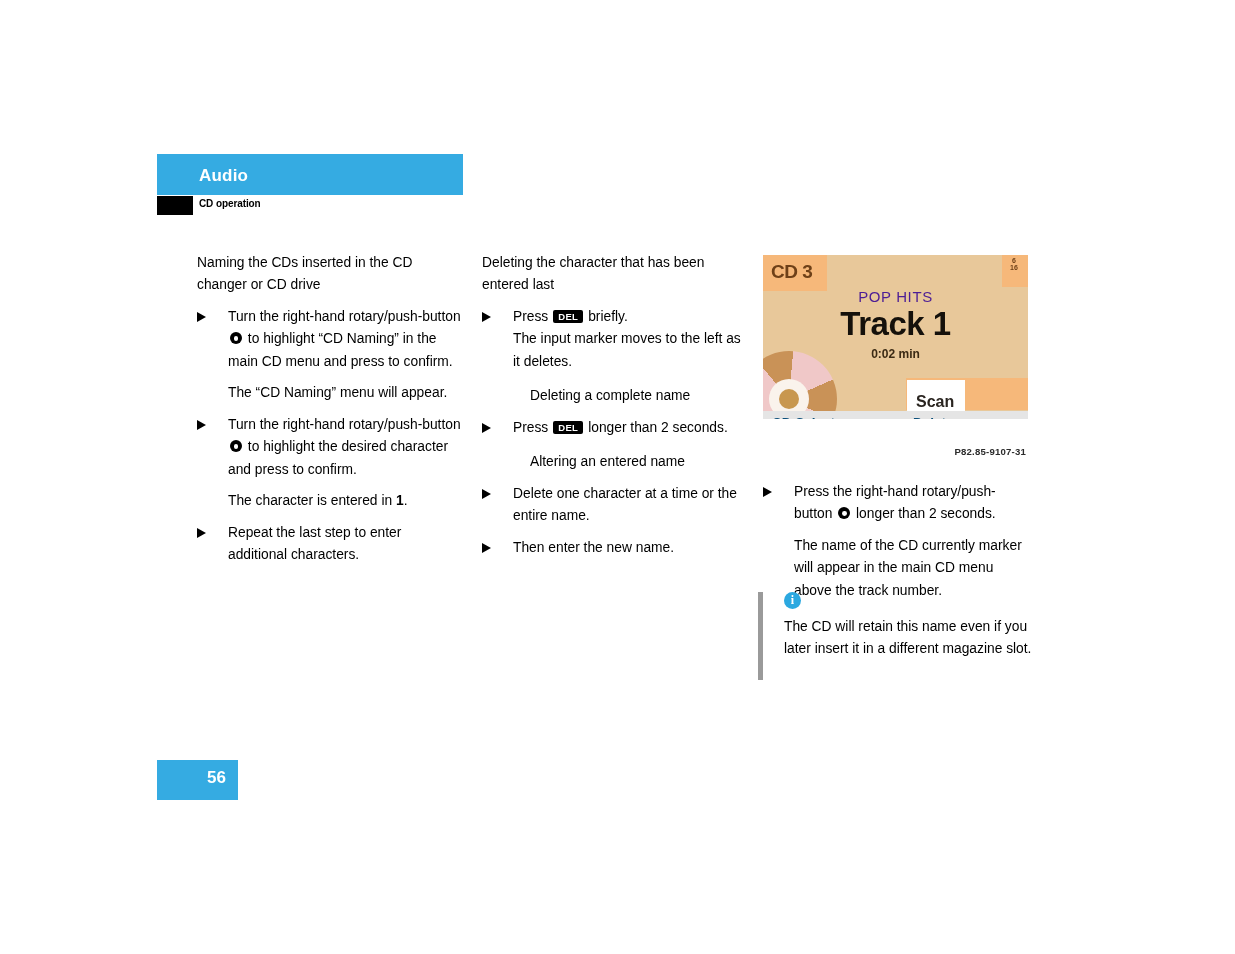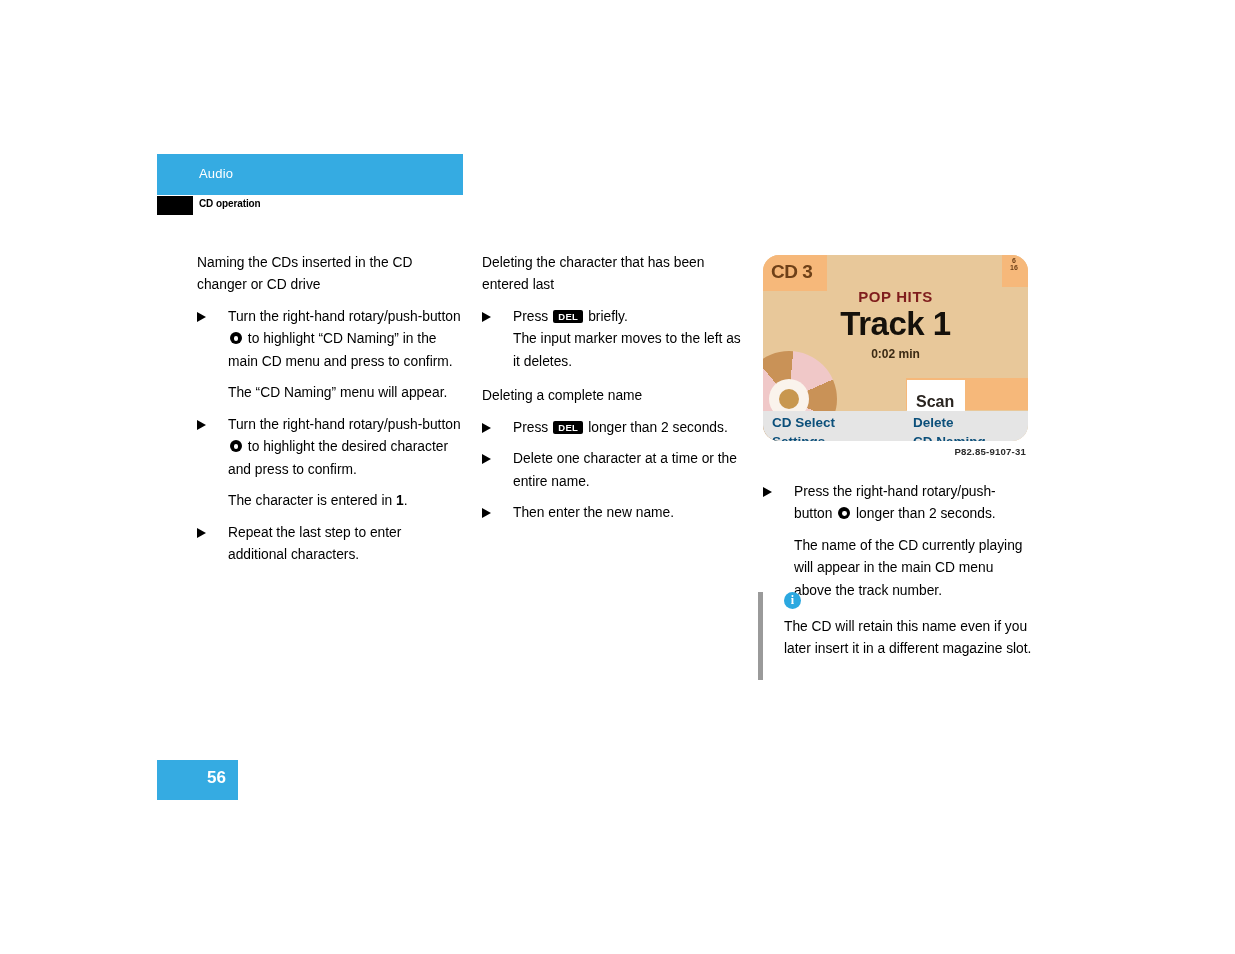--- a/index.html
+++ b/index.html
@@ -22,22 +22,22 @@
     left: 157px;
     top: 154px;
     width: 306px;
     height: 41px;
     background: #35ABE2;
   }
   #header-title {
     position: absolute;
     left: 199px;
     top: 166px;
-    font-size: 13px;
-    font-weight: normal;
+    font-size: 17px;
+    font-weight: bold;
     color: #ffffff;
     letter-spacing: 0.2px;
   }
   #header-black-square {
     position: absolute;
     left: 157px;
     top: 196px;
     width: 36px;
     height: 19px;
     background: #000000;
@@ -79,21 +79,21 @@
     width: 0;
     height: 0;
     border-left: 9px solid #000;
     border-top: 5.5px solid transparent;
     border-bottom: 5.5px solid transparent;
   }
   .sub-para {
     padding-left: 31px;
     margin: 0 0 9px 0;
   }
-  .gap-top { margin-top: 12px; }
+  .gap-top { margin-top: 12px; margin-left: 48px; }
 
   
   .rotary-icon {
     display: inline-block;
     width: 12px;
     height: 12px;
     border-radius: 50%;
     background: #000;
     position: relative;
     vertical-align: -1px;
@@ -130,24 +130,23 @@
     position: absolute;
     left: 763px;
     top: 255px;
     width: 265px;
     height: 207px;
   }
   #display-screen {
     position: absolute;
     left: 0; top: 0;
     width: 265px;
-    height: 186px;
+    height: 164px;
     background: #E8C89A;
     overflow: hidden;
-    border-radius: 16px;
   }
   #cd-badge {
     position: absolute;
     left: 0px; top: 0px;
     width: 64px; height: 36px;
     background: #F6B87A;
   }
   #cd-badge-label {
     position: absolute;
     left: 8px; top: 6px;
@@ -170,22 +169,22 @@
     color: #6E4018;
     text-align: center;
     line-height: 1.0;
     width: 18px;
   }
   #disc-name {
     position: absolute;
     left: 0; right: 0; top: 33px;
     text-align: center;
     font-size: 15px;
-    font-weight: bold;
-    color: #7f1d1d;
+    font-weight: normal;
+    color: #4c1d95;
     letter-spacing: 0.6px;
   }
   #track-label {
     position: absolute;
     left: 0; right: 0; top: 50px;
     text-align: center;
     font-size: 33px;
     font-weight: bold;
     color: #15110B;
     letter-spacing: -0.5px;
@@ -401,20 +400,21 @@
 
   <p class="para gap-top">Deleting a complete name</p>
 
   <div class="bullet-item">
     <span class="bullet-tri"></span>
     <span>Press</span>
     <span class="delkey">DEL</span>
     <span>longer than 2 seconds.</span>
   </div>
 
+  <p class="para gap-top">Altering an entered name</p>
 
   <div class="bullet-item">
     <span class="bullet-tri"></span>
     <span>Delete one character at a time or the entire name.</span>
   </div>
 
   <div class="bullet-item">
     <span class="bullet-tri"></span>
     <span>Then enter the new name.</span>
   </div>
@@ -457,21 +457,21 @@
 
 <div id="col-3-body">
 
   <div class="bullet-item">
     <span class="bullet-tri"></span>
     <span>Press the right-hand rotary/push-button</span>
     <span class="rotary-icon"></span>
     <span>longer than 2 seconds.</span>
   </div>
 
-  <p class="sub-para">The name of the CD currently playing will appear in the main CD menu above the track number.</p>
+  <p class="sub-para">The name of the CD currently marker will appear in the main CD menu above the track number.</p>
 </div>
 
 <div id="note-block">
   <div id="note-rule"></div>
   <div id="note-info-icon">i</div>
   <div id="note-text">The CD will retain this name even if you later insert it in a different magazine slot.</div>
 </div>
 
 <div id="page-number-box"></div>
 <div id="page-number-label">56</div>

